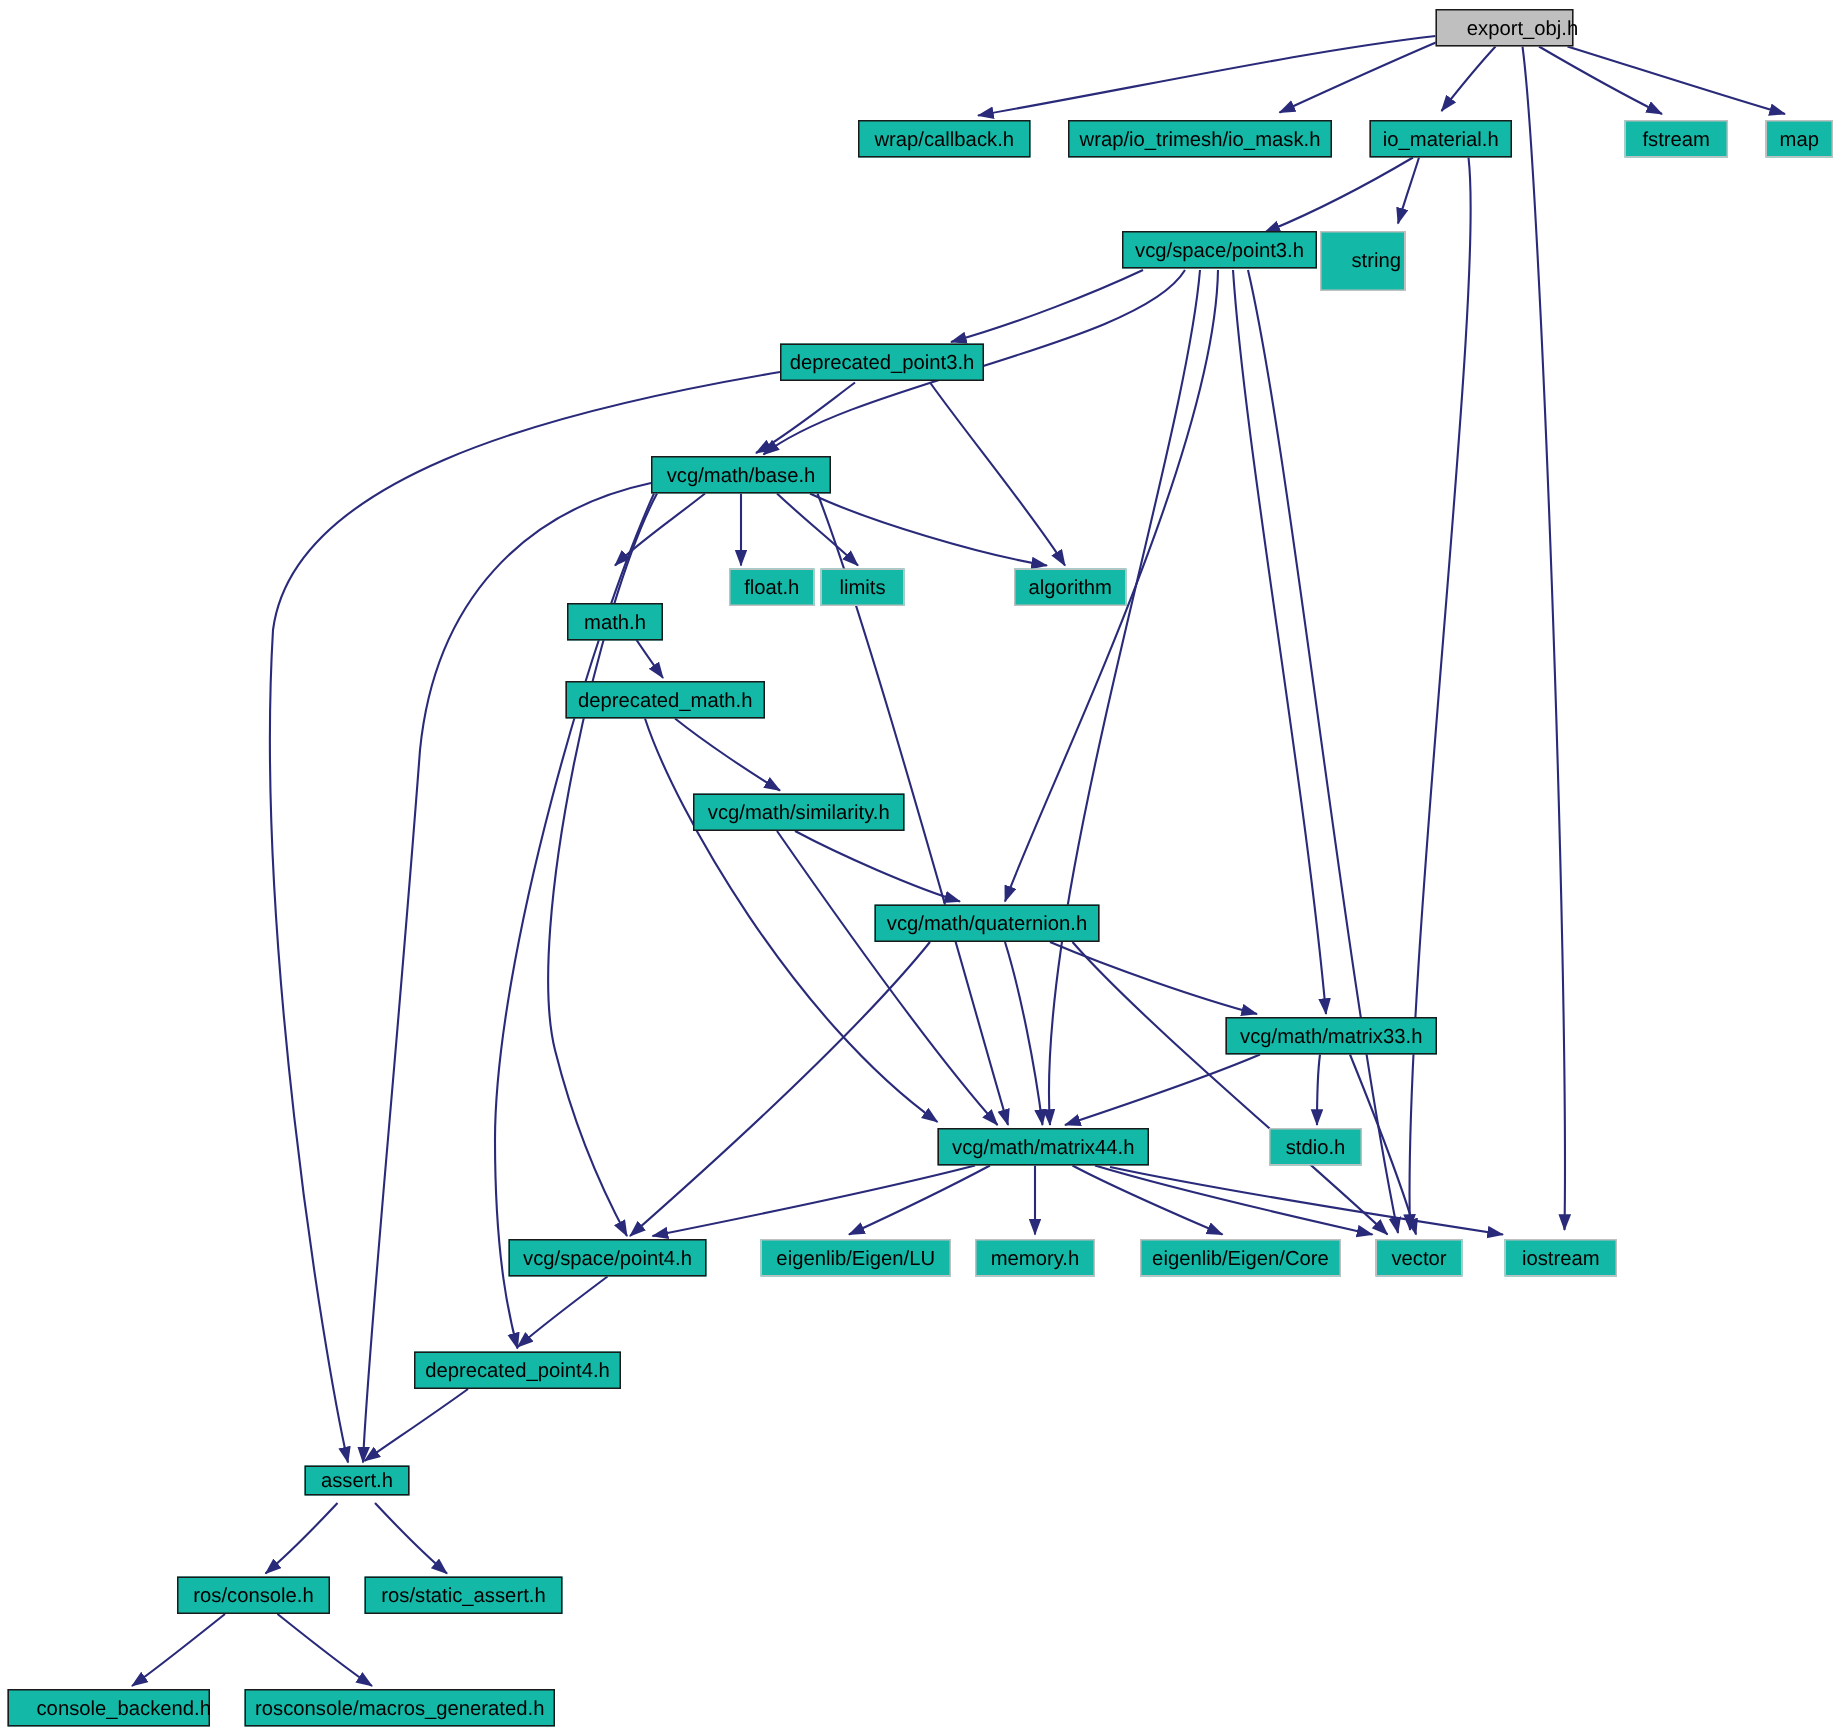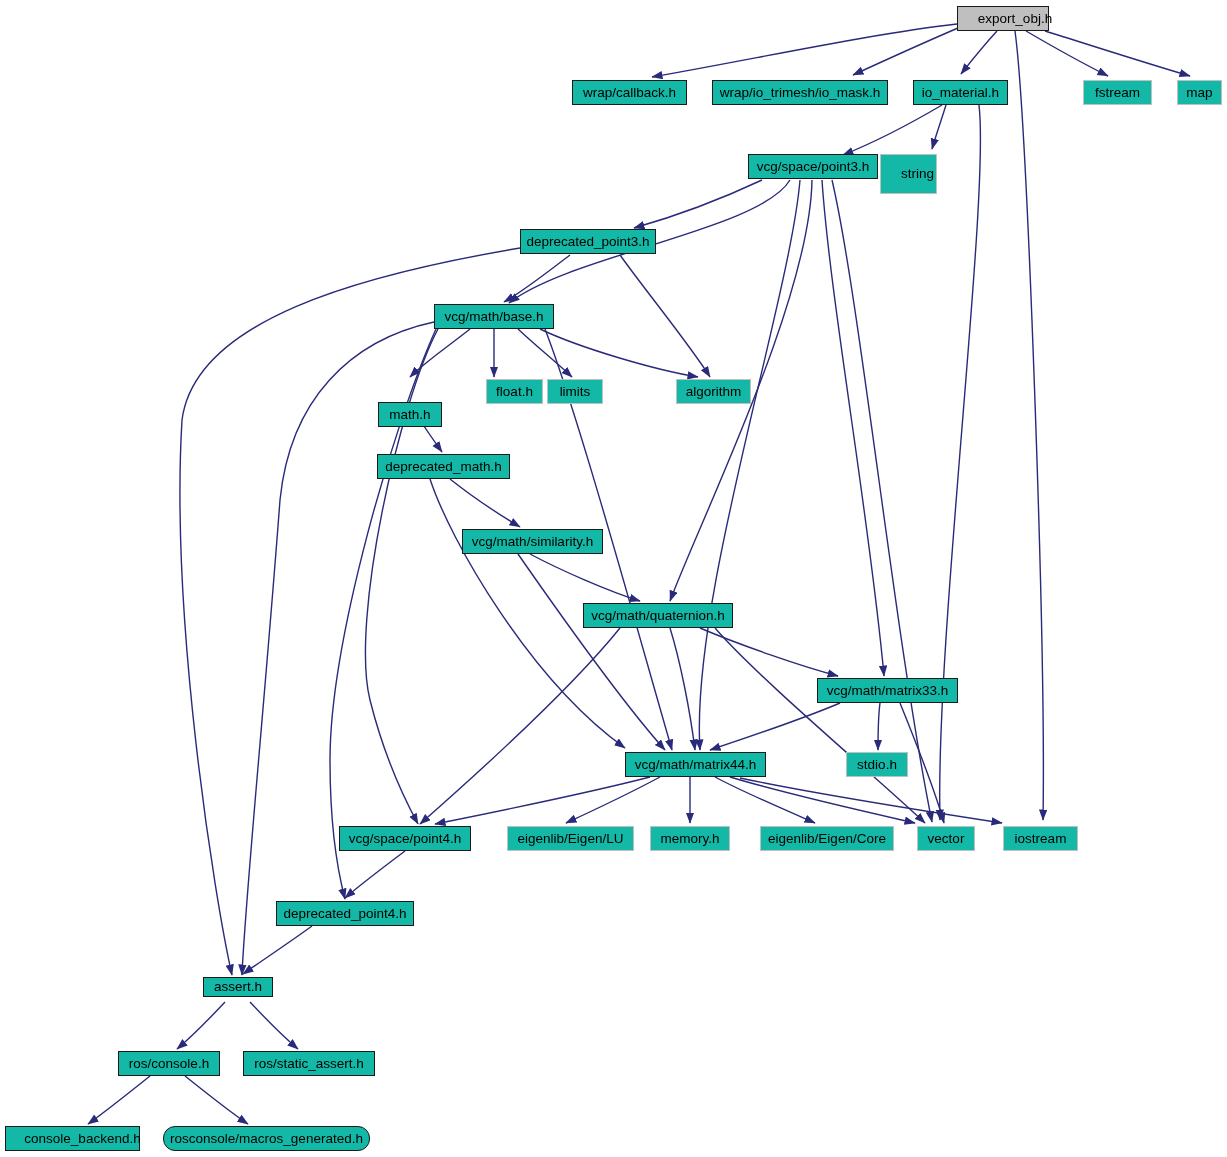--- a/index.html
+++ b/index.html
@@ -198,17 +198,17 @@
       </div>
       <div class="node-box solid" style="left: 118px; top: 1051px; width: 102px; height: 25px;">
         <span class="node-label">ros/console.h</span>
       </div>
       <div class="node-box solid" style="left: 243px; top: 1051px; width: 132px; height: 25px;">
         <span class="node-label">ros/static_assert.h</span>
       </div>
       <div class="node-box solid" style="left: 5px; top: 1126px; width: 135px; height: 25px; padding-left: 20px;">
         <span class="node-label">console_backend.h</span>
       </div>
-      <div class="node-box solid" style="left: 163px; top: 1126px; width: 207px; height: 25px; border-radius: 12px;">
+      <div class="node-box solid" style="left: 163px; top: 1126px; width: 207px; height: 25px;">
         <span class="node-label">rosconsole/macros_generated.h</span>
       </div>
     </div>
 </div>
 
 </body></html>

